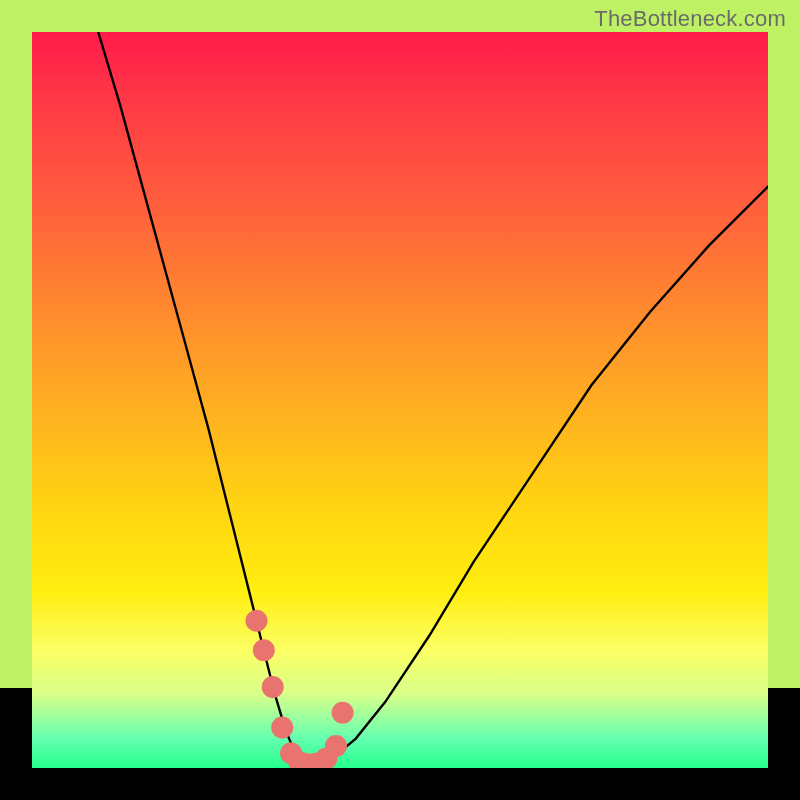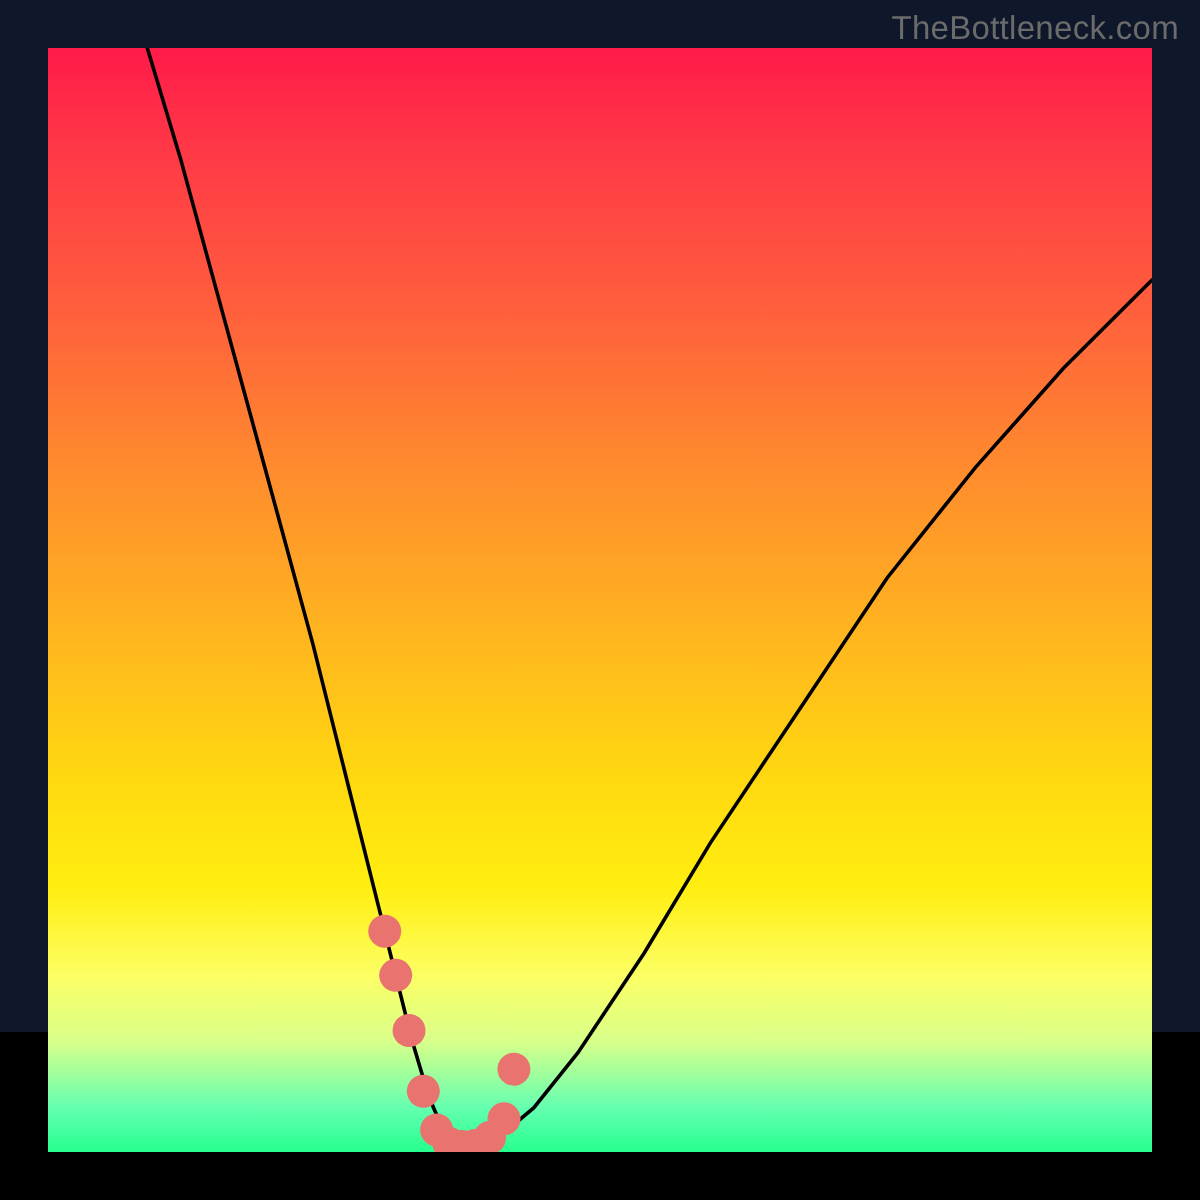--- a/index.html
+++ b/index.html
@@ -10,21 +10,21 @@
     background: #000;
     overflow: hidden;
     font-family: Arial, Helvetica, sans-serif;
   }
   .frame {
     position: absolute;
     left: 0;
     top: 0;
     width: 800px;
     height: 688px;
-    background: #0f172a;
+    background: #bef264;
   }
   .plot-area {
     position: absolute;
     left: 32px;
     top: 32px;
     width: 736px;
     height: 736px;
     
     background: linear-gradient(
       to bottom,

